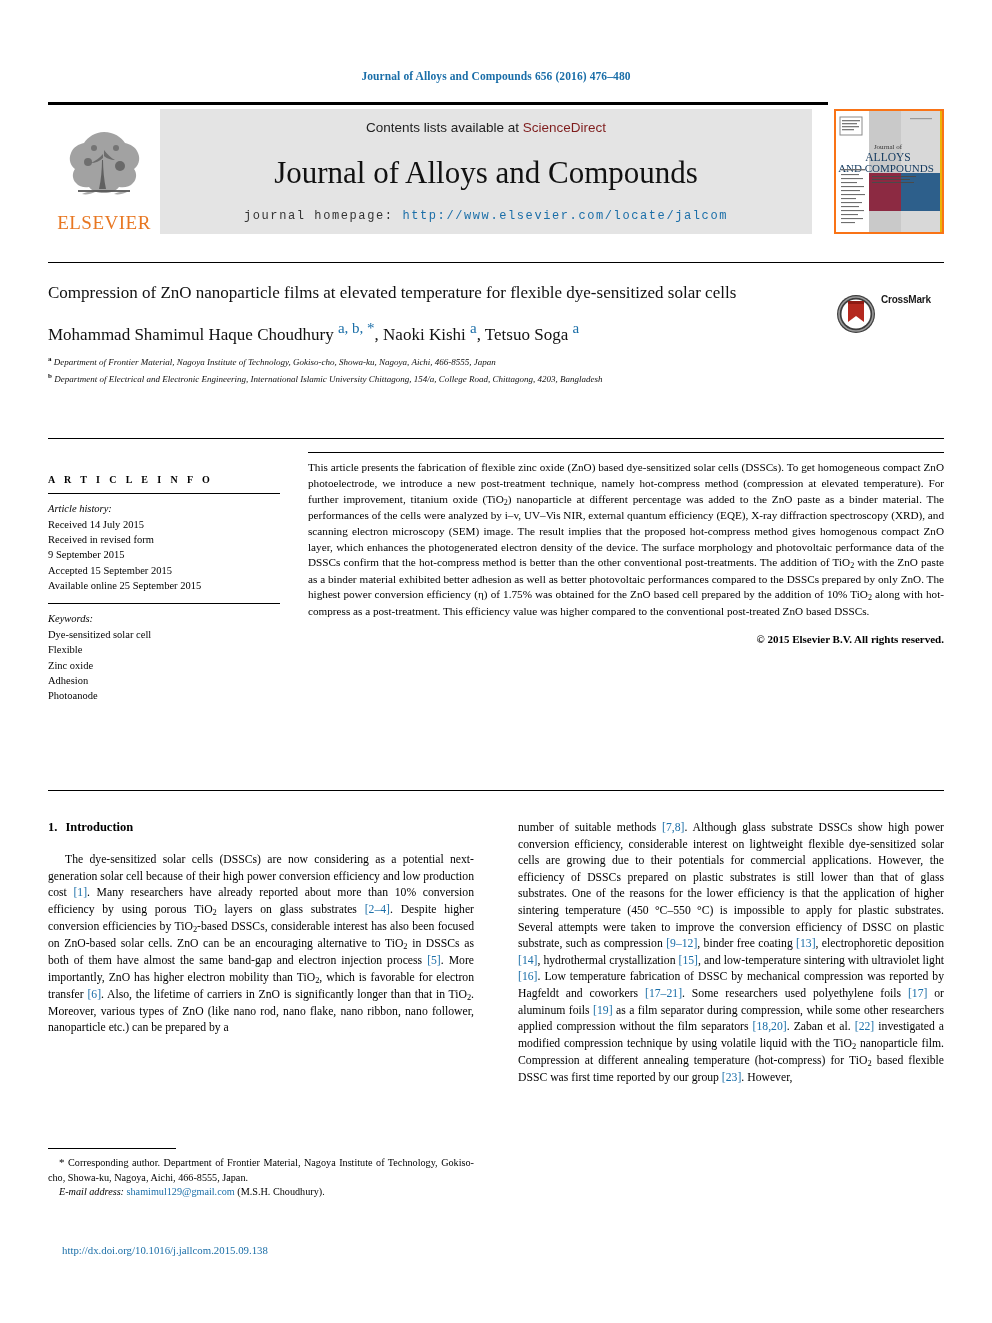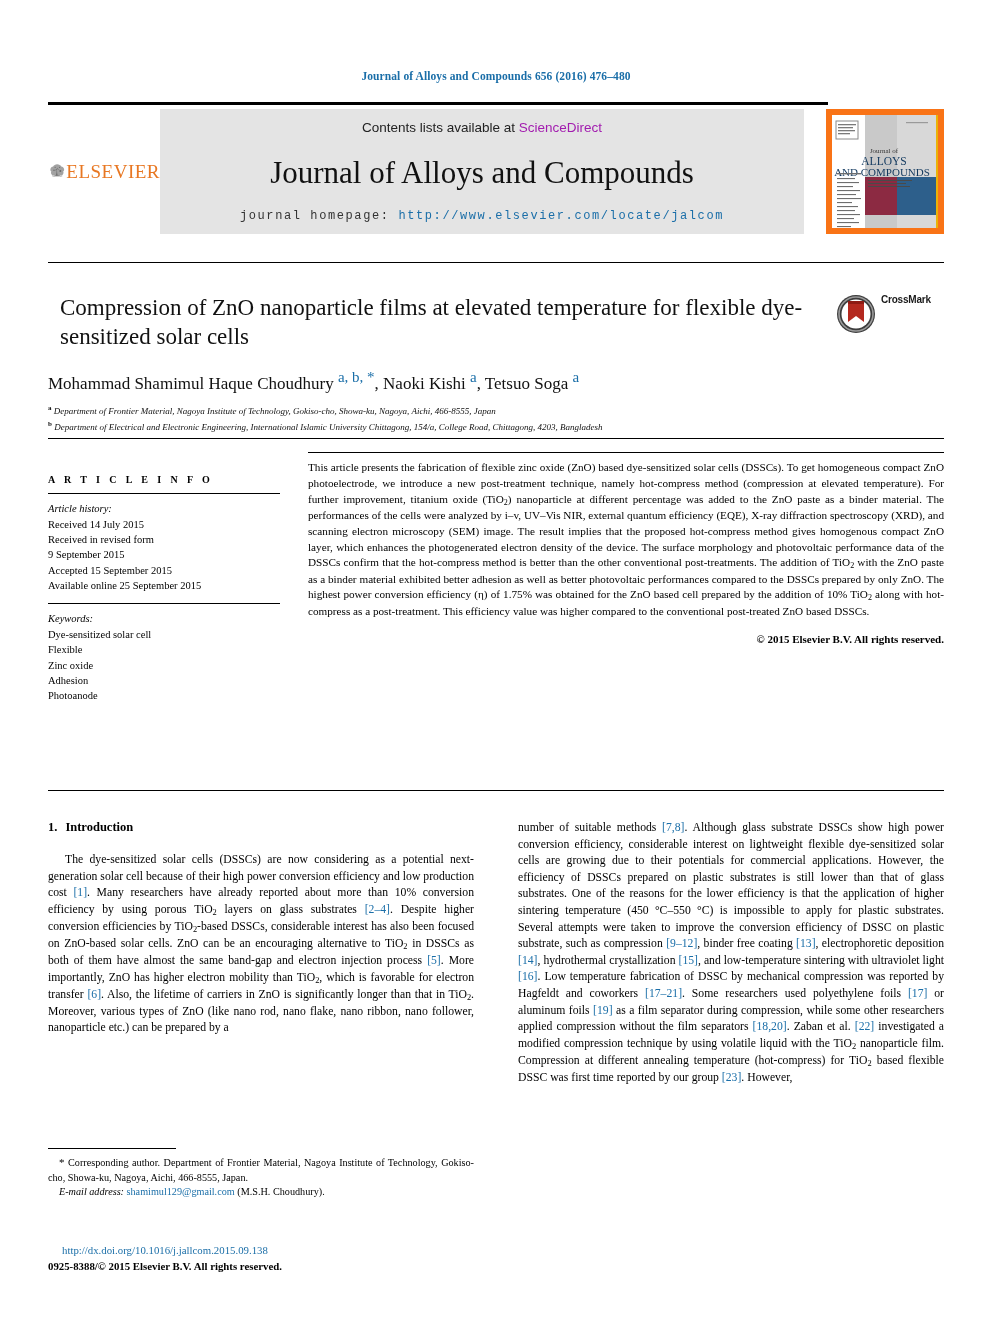--- a/index.html
+++ b/index.html
@@ -50,21 +50,21 @@
   .masthead-body {
     display: flex;
     align-items: stretch;
     margin-top: 4px;
     height: 125px;
   }
   .elsevier-logo {
     width: 112px;
     flex: 0 0 112px;
     display: flex;
-    flex-direction: row;
+    flex-direction: column;
     align-items: center;
     justify-content: flex-end;
     padding-bottom: 2px;
   }
   .tree-svg { display:block; }
   .elsevier-word {
     font-family: "Liberation Serif", serif;
     font-size: 19px;
     letter-spacing: .5px;
     color: #E87722;
@@ -80,65 +80,65 @@
     align-items: center;
     justify-content: space-between;
     padding: 11px 0 11px 0;
   }
   .contents-line {
     font-family: "Liberation Sans", sans-serif;
     font-size: 13.5px;
     color: #222;
   }
   .contents-line .sd {
-    color: #a21caf;
+    color: #7f1d1d;
   }
   .journal-title {
     font-family: "Liberation Serif", serif;
     font-size: 31px;
     color: #111;
     line-height: 1;
   }
   .homepage-line {
     font-family: Liberation Mono, monospace;
     font-size: 12px;
     letter-spacing: 1.6px;
     color: #333;
   }
   .homepage-line .url {
     color: #1a6ea8;
   }
   .cover-thumb {
     flex: 0 0 106px;
     width: 106px;
     margin-left: 22px;
-    border: 6px solid #f97316;
+    border: 2px solid #f97316;
     background: #eab308;
     position: relative;
     overflow: hidden;
   }
 
   
   .rule-thin {
     position: absolute;
     left: 48px;
     width: 896px;
     border-top: 1px solid #000;
   }
   .title-area {
     position: absolute;
     left: 48px;
     top: 282px;
     width: 896px;
   }
   .paper-title {
-    font-size: 23px;
+    font-size: 17px;
     line-height: 1.26;
     font-weight: 400;
-    margin: 12px;
+    margin: 0;
     width: 760px;
     color: #111;
   }
   .authors {
     margin-top: 17px;
     font-size: 17px;
     color: #111;
   }
   .authors sup {
     font-size: 15px;
@@ -467,16 +467,15 @@
     <p class="fn-indent"><span style="font-size:11px">*</span> Corresponding author. Department of Frontier Material, Nagoya Institute of Technology, Gokiso-cho, Showa-ku, Nagoya, Aichi, 466-8555, Japan.</p>
     <p class="fn-indent">
       <span class="email-label">E-mail address:</span>
       <span class="link">shamimul129@gmail.com</span>
       <span>(M.S.H. Choudhury).</span>
     </p>
   </div>
 
   <div class="doi-block">
     <div class="doi-line">http://dx.doi.org/10.1016/j.jallcom.2015.09.138</div>
-    <div class="issn-line">0925-8388/© 2015 Elsevier B.V. All rights reserved.</div>
   </div>
 
 </div>
 
 </body></html>

